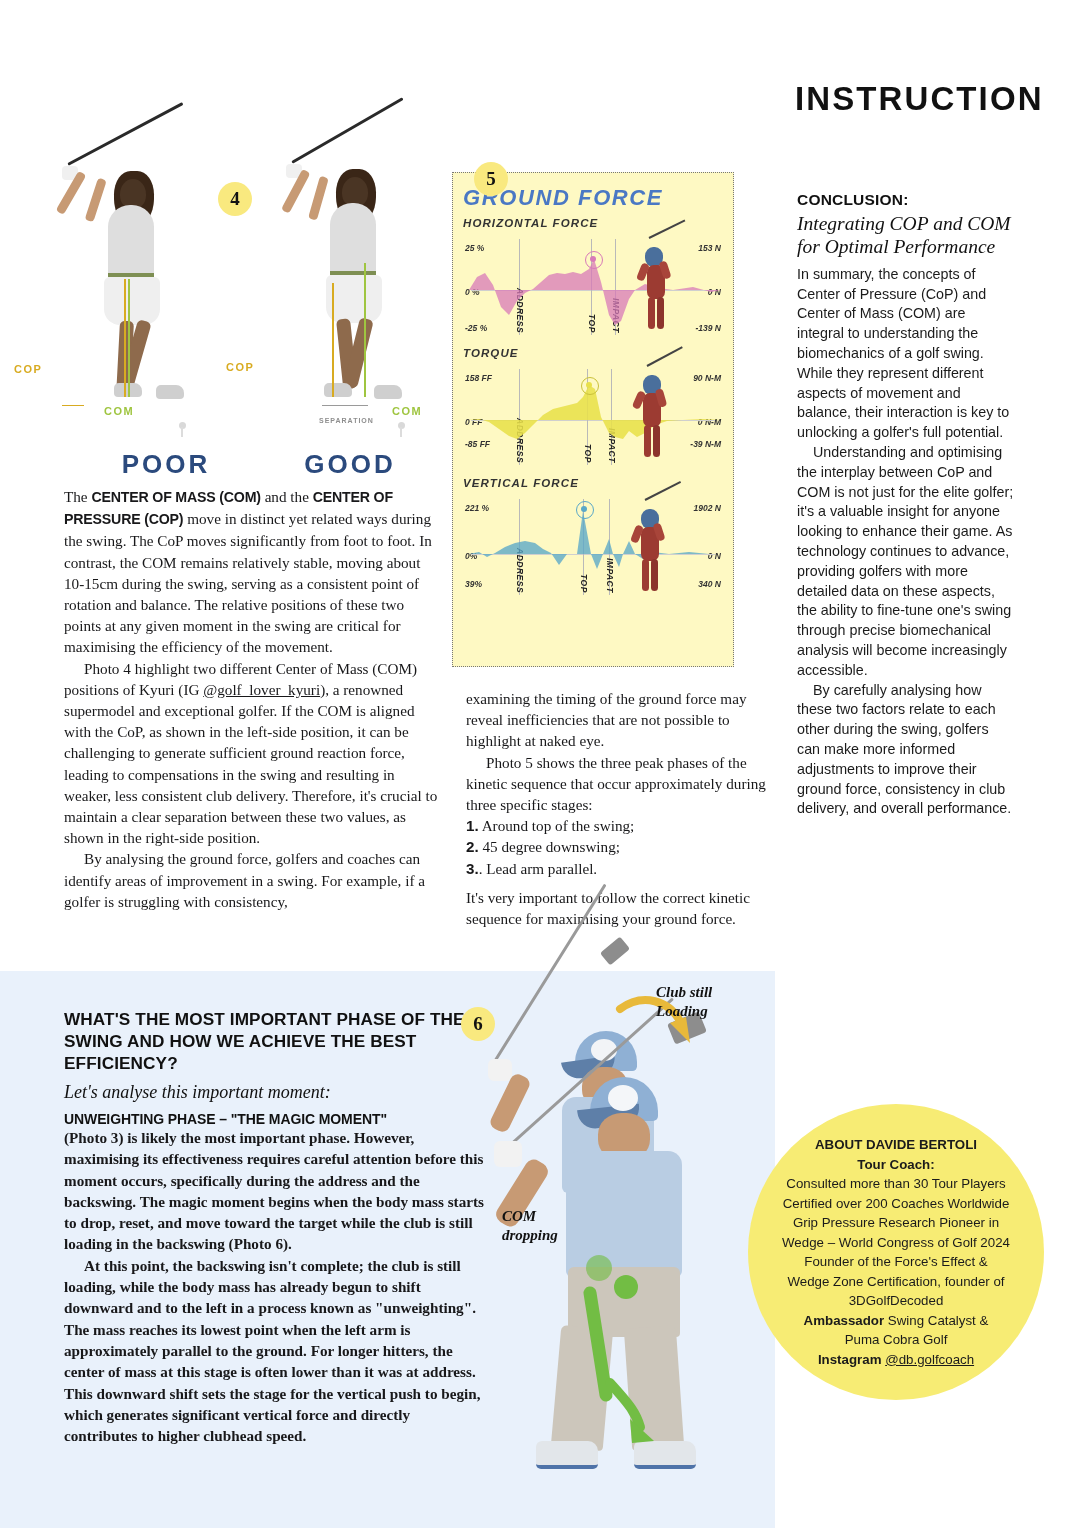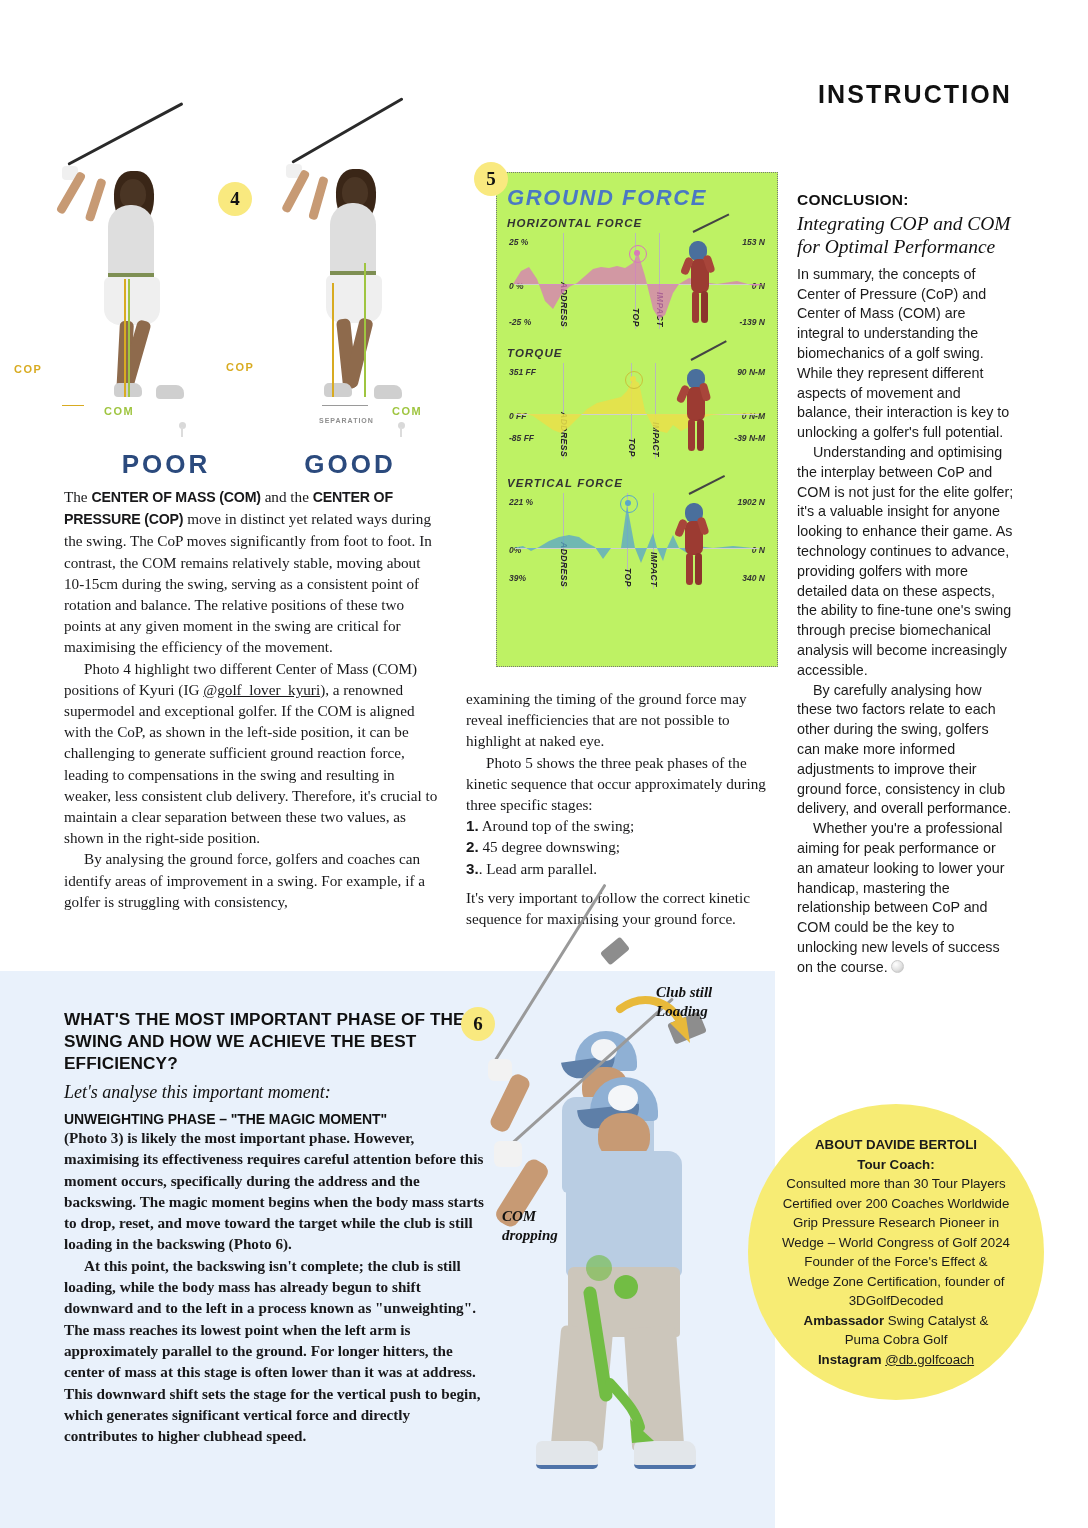--- a/index.html
+++ b/index.html
@@ -17,21 +17,21 @@
   .blue-panel{
     position:absolute; left:0; top:971px; width:775px; height:557px;
     background:#e9f1fb;
   }
 
   
   .instruction-header{
     position:absolute; left:795px; top:80px; width:240px;
     text-align:center;
     font-family:"Liberation Sans", sans-serif;
-    font-weight:bold; font-size:25px; letter-spacing:2.1px;
+    font-weight:bold; font-size:33px; letter-spacing:2.1px;
     color:#111;
   }
 
   
   .photo4{
     position:absolute; left:52px; top:130px; width:400px; height:350px;
   }
   .golfer-fig{ position:absolute; bottom:62px; width:165px; height:285px; }
   .golfer-fig.left{ left:10px; }
   .golfer-fig.right{ left:222px; }
@@ -91,39 +91,39 @@
   .ulink{ text-decoration:underline; }
 
   #col1{ position:absolute; left:64px; top:486px; width:378px; }
   #col2{ position:absolute; left:466px; top:688px; width:300px; }
 
   .numlist{ margin:0; }
   .numlist .n{ font-family:"Liberation Sans", sans-serif; font-weight:bold; }
 
   
   .chartbox{
-    position:absolute; left:496px; top:172px; width:282px; height:495px;
+    position:absolute; left:452px; top:172px; width:282px; height:495px;
     border:1px dotted #777;
-    background:#bef264;
+    background:#fef9c3;
     box-sizing:border-box;
     padding:12px 10px 8px 10px;
   }
   .gf-title{
     font-family:"Liberation Sans", sans-serif;
     font-weight:bold; font-style:italic;
     font-size:22px; letter-spacing:1.6px;
     color:#4a78c4;
   }
   .panel{ position:relative; margin-top:6px; height:124px; }
   .panel-title{
     font-family:"Liberation Sans", sans-serif;
     font-weight:bold; font-style:italic; font-size:11.5px;
     letter-spacing:1.1px; color:#333;
   }
-  .plot{ position:relative; height:100px; margin-top:2px; }
+  .plot{ position:relative; height:100px; margin-top:8px; }
   .ax-lab{
     position:absolute;
     font-family:"Liberation Sans", sans-serif;
     font-weight:bold; font-style:italic; font-size:8.5px; color:#333;
     white-space:nowrap;
   }
   .vgrid{
     position:absolute; top:2px; bottom:2px; width:1px; background:#b9b9b9;
   }
   .vgrid span{
@@ -346,21 +346,21 @@
           <div style="position:absolute;left:4px;top:30px;width:8px;height:18px;background:#a8453a;border-radius:4px;transform:rotate(22deg);"></div>
           <div style="position:absolute;left:26px;top:28px;width:8px;height:18px;background:#a8453a;border-radius:4px;transform:rotate(-18deg);"></div>
           <div style="position:absolute;left:14px;top:4px;width:40px;height:2px;background:#444;transform:rotate(-26deg);transform-origin:left center;"></div>
         </div>
       </div>
     </div>
 
     <div class="panel">
       <div class="panel-title">TORQUE</div>
       <div class="plot">
-        <div class="ax-lab" style="left:2px; top:6px;">351 FF</div>
+        <div class="ax-lab" style="left:2px; top:6px;">158 FF</div>
         <div class="ax-lab" style="left:2px; top:50px;">0 FF</div>
         <div class="ax-lab" style="left:2px; top:72px;">-85 FF</div>
         <div class="ax-lab" style="right:2px; top:6px;">90 N-M</div>
         <div class="ax-lab" style="right:2px; top:50px;text-align:right;">0 N-M</div>
         <div class="ax-lab" style="right:2px; top:72px;">-39 N-M</div>
         <div class="zero" style="top:53px;"></div>
         <div class="vgrid" style="left:56px;">
             <span>ADDRESS</span>
           </div>
         <div class="vgrid" style="left:124px;">
@@ -441,21 +441,20 @@
 
   <div id="colR">
     <div class="concl-kicker">CONCLUSION:</div>
     <div class="concl-title">
       <div>Integrating COP and COM</div>
       <div>for Optimal Performance</div>
     </div>
     <p class="noind">In summary, the concepts of Center of Pressure (CoP) and Center of Mass (COM) are integral to understanding the biomechanics of a golf swing. While they represent different aspects of movement and balance, their interaction is key to unlocking a golfer's full potential.</p>
     <p>Understanding and optimising the interplay between CoP and COM is not just for the elite golfer; it's a valuable insight for anyone looking to enhance their game. As technology continues to advance, providing golfers with more detailed data on these aspects, the ability to fine-tune one's swing through precise biomechanical analysis will become increasingly accessible.</p>
     <p>By carefully analysing how these two factors relate to each other during the swing, golfers can make more informed adjustments to improve their ground force, consistency in club delivery, and overall performance.</p>
-    <p><span>Whether you're a professional aiming for peak performance or an amateur looking to lower your handicap, mastering the relationship between CoP and COM could be the key to unlocking new levels of success on the course.</span><span class="ballglyph"></span></p>
   </div>
 
   <div class="biocircle">
     <div class="bold">ABOUT DAVIDE BERTOLI</div>
     <div class="bold">Tour Coach:</div>
     <div>Consulted more than 30 Tour Players</div>
     <div>Certified over 200 Coaches Worldwide</div>
     <div>Grip Pressure Research Pioneer in</div>
     <div>Wedge – World Congress of Golf 2024</div>
     <div>Founder of the Force's Effect &amp;</div>

